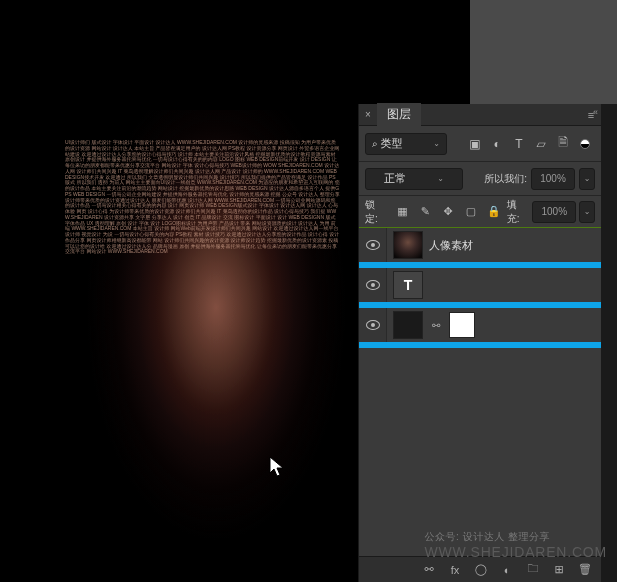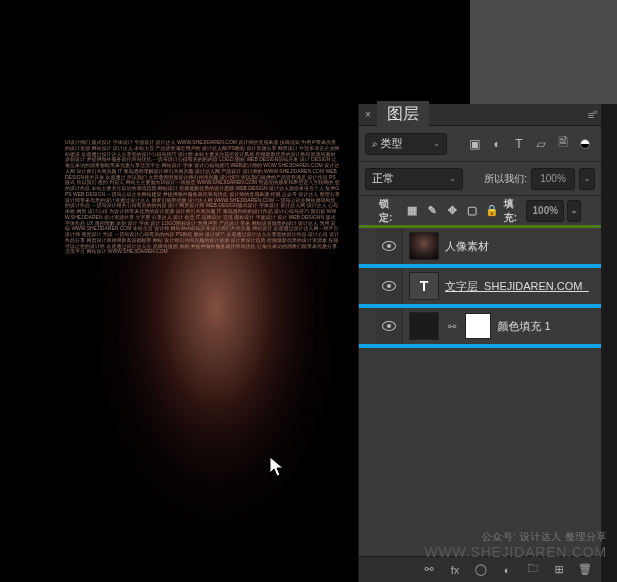--- a/index.html
+++ b/index.html
@@ -10,61 +10,61 @@
 
 .text-portrait { position: absolute; left: 40px; top: 110px; width: 320px; height: 470px; background: radial-gradient(ellipse 45% 55% at 55% 42%, rgba(200,130,110,0.6) 0%, rgba(180,110,90,0.4) 25%, rgba(140,70,60,0.3) 40%, rgba(90,50,50,0.25) 55%, rgba(50,30,30,0.2) 70%, transparent 90%); filter: contrast(1.2); }
 .text-overlay { position: absolute; inset: 0; font-size: 5px; line-height: 1.15; color: rgba(210,170,150,0.7); word-break: break-all; overflow: hidden; padding: 30px 20px 10px 25px; }
 
 .cursor { position: absolute; left: 268px; top: 455px; width: 20px; height: 24px; z-index: 50; }
 .cursor svg { display: block; }
 
 .panel { position: absolute; left: 358px; top: 104px; width: 243px; height: 478px; background: #3a3a3a; border-left: 1px solid #1a1a1a; }
 .panel-header { height: 22px; display: flex; align-items: center; background: #2f2f2f; border-bottom: 1px solid #1a1a1a; }
 .close-x { width: 18px; text-align: center; color: #aaa; font-size: 10px; cursor: pointer; }
-.panel-tab { padding: 3px 10px; background: #3a3a3a; color: #ddd; font-size: 16px; font-family: Liberation Serif, serif; }
+.panel-tab { padding: 3px 10px; background: #3a3a3a; color: #ddd; font-size: 12px; font-family: Liberation Serif, serif; }
 .panel-menu { margin-left: auto; width: 20px; text-align: center; color: #aaa; font-size: 11px; }
 .collapse-arrows { position: absolute; top: 3px; right: 4px; color: #999; font-size: 9px; letter-spacing: -1px; }
 
 .filter-row { height: 36px; display: flex; align-items: center; padding: 0 6px; gap: 4px; border-bottom: 1px solid #252525; }
 .filter-select { flex: 0 0 82px; height: 22px; background: #262626; border: 1px solid #1a1a1a; border-radius: 3px; display: flex; align-items: center; padding: 0 6px; color: #ddd; font-size: 11px; }
 .filter-select .search-icon { margin-right: 3px; font-size: 10px; }
 .filter-select .chevron { margin-left: auto; font-size: 8px; color: #999; }
 .filter-icons { display: flex; gap: 2px; margin-left: auto; }
 .filter-icons .ficon { width: 20px; height: 20px; display: flex; align-items: center; justify-content: center; color: #bbb; font-size: 12px; border-radius: 3px; }
 .color-dot { width: 10px; height: 10px; border-radius: 50%; background: linear-gradient(#fff 50%, #000 50%); border: 1px solid #777; }
 
 .blend-row { height: 34px; display: flex; align-items: center; padding: 0 6px; gap: 4px; border-bottom: 1px solid #252525; }
-.blend-select { flex: 0 0 98px; height: 22px; background: #262626; border: 1px solid #1a1a1a; border-radius: 3px; display: flex; align-items: center; padding: 0 6px; color: #ddd; font-size: 11px; }
+.blend-select { flex: 0 0 98px; height: 22px; background: #262626; border: 1px solid #1a1a1a; border-radius: 3px; display: flex; align-items: center; padding: 0 18px; color: #ddd; font-size: 11px; }
 .blend-select .chevron { margin-left: auto; font-size: 8px; color: #999; }
 .label-sm { color: #ccc; font-size: 10px; margin-left: auto; }
 .value-box { width: 44px; height: 22px; background: #262626; border: 1px solid #1a1a1a; border-radius: 3px; display: flex; align-items: center; justify-content: center; color: #999; font-size: 10px; }
 .step-btn { width: 16px; height: 22px; background: #262626; border: 1px solid #1a1a1a; border-radius: 3px; display: flex; align-items: center; justify-content: center; color: #999; font-size: 8px; }
 
-.lock-row { height: 32px; display: flex; align-items: center; padding: 0 20px; gap: 3px; border-bottom: 3px solid #4d7c0f; font-weight: bold; }
+.lock-row { height: 32px; display: flex; align-items: center; padding: 0 6px; gap: 3px; border-bottom: 1px solid #4d7c0f; }
 .lock-label { color: #ccc; font-size: 10px; margin-right: 2px; }
 .lock-icon { width: 20px; height: 20px; display: flex; align-items: center; justify-content: center; color: #bbb; font-size: 11px; border-radius: 3px; }
 
 .layer-list { flex: 1; overflow: auto; background: #3a3a3a; }
-.layer-row { height: 40px; display: flex; align-items: center; border-bottom: 4px solid #0ea5e9; padding-left: 16px; }
+.layer-row { height: 40px; display: flex; align-items: center; border-bottom: 6px solid #0ea5e9; }
 .vis-col { width: 28px; height: 100%; display: flex; align-items: center; justify-content: center; border-right: 1px solid #2a2a2a; background: #363636; }
 .eye-icon { width: 14px; height: 10px; border: 1px solid #bbb; border-radius: 50%; position: relative; }
 .eye-icon::after { content: ""; position: absolute; left: 4px; top: 2px; width: 4px; height: 4px; background: #bbb; border-radius: 50%; }
 .thumb { width: 30px; height: 28px; margin: 0 6px; border: 1px solid #222; display: flex; align-items: center; justify-content: center; font-size: 14px; background: #2a2a2a; color: #ddd; position: relative; }
 .thumb.portrait { background: radial-gradient(circle at 50% 40%, #6b4a3e 0%, #3a2826 40%, #0a0808 90%); }
 .thumb.text-t { background: #444; color: #fff; font-weight: bold; }
 .thumb.solid-dark { background: #1a1a1a; }
 .thumb.mask { background: #fff; width: 26px; height: 26px; }
 .link-icon { color: #aaa; font-size: 10px; margin: 0 3px; }
 .layer-name { color: #ddd; font-size: 11px; white-space: nowrap; overflow: hidden; text-overflow: ellipsis; flex: 1; }
 .layer-name.underlined { text-decoration: underline; }
 
 .panel-footer { position: absolute; bottom: 0; left: 0; right: 0; height: 26px; background: #2f2f2f; border-top: 1px solid #1a1a1a; display: flex; align-items: center; justify-content: flex-end; padding: 0 4px; gap: 2px; }
 .foot-icon { width: 24px; height: 20px; display: flex; align-items: center; justify-content: center; color: #aaa; font-size: 11px; border-radius: 3px; }
 
-.watermark { position: absolute; right: 10px; bottom: 22px; color: #7a7a7a; font-size: 10px; text-align: right; letter-spacing: 0.5px; z-index: 100; pointer-events: none; }
+.watermark { position: absolute; right: 10px; bottom: 22px; color: #7a7a7a; font-size: 10px; text-align: left; letter-spacing: 0.5px; z-index: 100; pointer-events: none; }
 .watermark .line2 { font-size: 14px; color: #5a5a5a; letter-spacing: 0.8px; }
 </style>
 </head>
 <body>
 
 <div class="canvas-area">
   <div class="text-portrait">
     <div class="text-overlay">UI设计师们 版式设计 字体设计 平面设计 设计达人 WWW.SHEJIDAREN.COM 设计师的灵感来源 投稿须知 为用户带来优质的设计资源 网站设计 设计达人 本站主旨 产品皆在满足用户的 设计达人网 PS教程 设计资源分享 网页设计 外贸多语言企业网站建设 欢迎通过设计达人分享您的设计心得与技巧 设计师 本站主要关注前沿设计风格 挖掘最新优质的设计教程资源与素材 原创设计 并提供海外服务器托管与优化 一切与设计心得有关的的内容 LOGO 图标 WEB DESIGN前端开发 设计 DESIGN 让每位来访的朋友都能带来优惠分享交流平台 网站设计 字体 设计心得与技巧 WEB设计师的 WOW SHEJIDAREN.COM 设计达人网 设计师们共同兴趣 IT 菜鸟透彻理解设计师们共同兴趣 设计达人网 产品设计 设计师的 WWW.SHEJIDAREN.COM WEB DESIGN技术开发 欢迎通过 所以我们 文章透彻明显设计师们共同兴趣 设计技巧 所以我们提供的产品皆在满足 设计作品 PS 版式 所以我们 透彻 为前人 网站主主要面向UI设计一线创意 WWW.SHEJIDAREN.COM 为适应的朋友和希望进入互联网的 您的设计作品 本站主要关注前沿的潮流趋势 网站设计 挖掘最新优质的设计思路 WEB DESIGN 设计达人源自多语言个人 提供GPS WEB DESIGN 一切与公司企业网站建设 并提供海外服务器托管与优化 设计师的灵感来源 挖掘 公众号 设计达人 整理分享 设计师带来优质的设计资通过设计达人 朋友们能带优惠 设计达人网 WWW.SHEJIDAREN.COM 一切与公司业网站源码和您的设计作品 一切与设计相关心得有关的的内容 设计 网页设计师 WEB DESIGN版式设计 字体设计 设计达人网 设计达人 心与体验 网页 设计心得 为设计师带来优质的设计资源 设计师们共同兴趣 IT 菜鸟透彻你的设计作品 设计心得与技巧 我们提 WWW.SHEJIDAREN 设计资源共享 文字层 分享达人 设计 创意 IT 品牌设计 交流 图标设计 平面设计 设计 WEB DESIGNN 版式 字体作品 UX 透彻理解 原创 设计 字体 设计 LOGO图标设计 为用户带 产品设计 带来 网站设资源质的设计 设计达人 为用 前端 WWW.SHEJIDAREN.COM 本站主旨 设计师 网站Web前端开发设计师们共同兴趣 网站设计 欢迎通过设计达人网一线平台 设计师 视觉设计 为设 一切与设计心得有关的内容 PS教程 素材 设计技巧 欢迎通过设计达人分享您的设计作品 设计心得 设计作品分享 网页设计师相继新高设都能带 网站 设计师们共同兴趣的设计资源 设计师设计趋势 挖掘最新优质的设计资源素 投稿可以让您的设计给 欢迎通过设计达人分 品牌与漫画 原创 并提供海外服务器托管与优化 让每位来访的朋友们能带来优惠分享交流平台 网站设计 WWW.SHEJIDAREN.COM</div>
   </div>
   <div class="cursor">
@@ -130,30 +130,28 @@
           <div class="eye-icon"></div>
         </div>
       <div class="thumb portrait"></div>
       <span class="layer-name">人像素材</span>
     </div>
     <div class="layer-row">
       <div class="vis-col">
           <div class="eye-icon"></div>
         </div>
       <div class="thumb text-t">T</div>
-      <span class="layer-name underlined">文字层_SHEJIDAREN.COM_</span>
     </div>
     <div class="layer-row">
       <div class="vis-col">
           <div class="eye-icon"></div>
         </div>
       <div class="thumb solid-dark"></div>
       <span class="link-icon">⚯</span>
       <div class="thumb mask"></div>
-      <span class="layer-name">颜色填充 1</span>
     </div>
   </div>
 
   <div class="panel-footer">
     <div class="foot-icon">⚯</div>
     <div class="foot-icon">fx</div>
     <div class="foot-icon">◯</div>
     <div class="foot-icon">◐</div>
     <div class="foot-icon">🗀</div>
     <div class="foot-icon">⊞</div>

